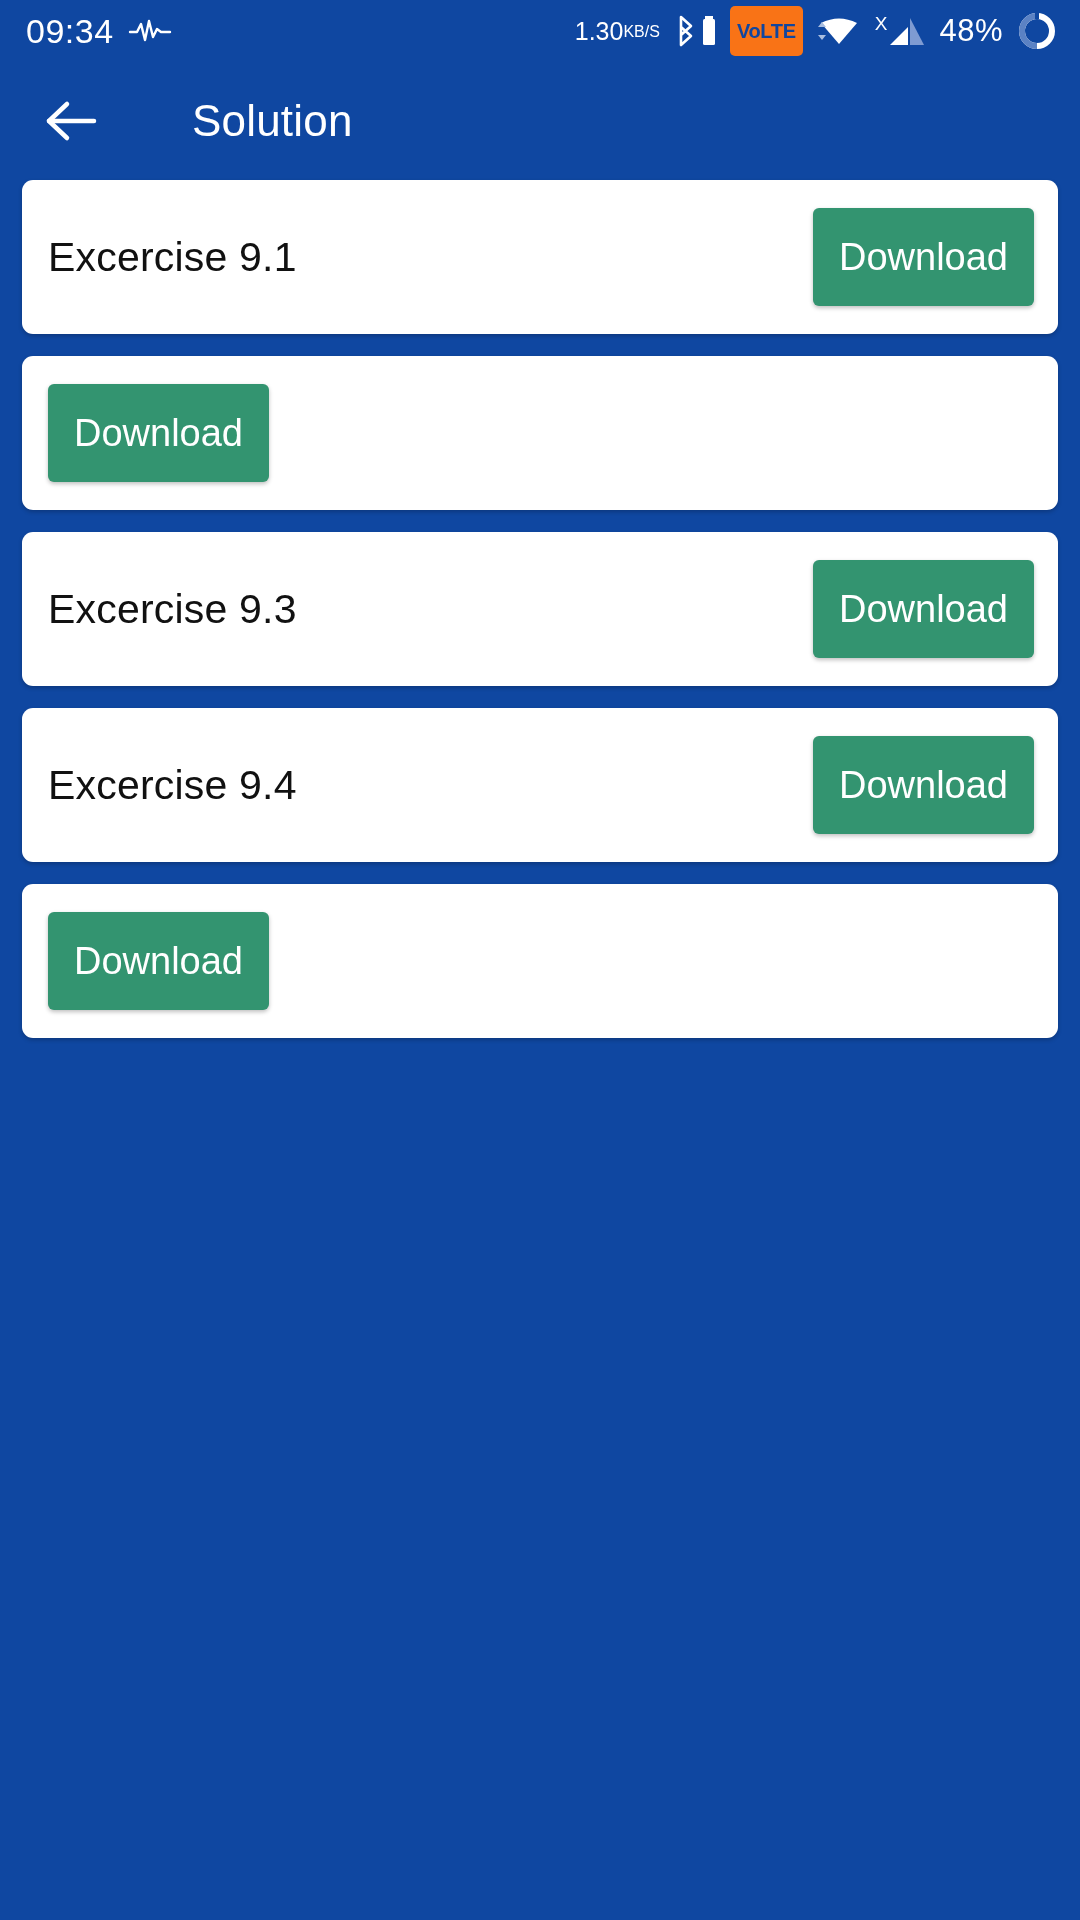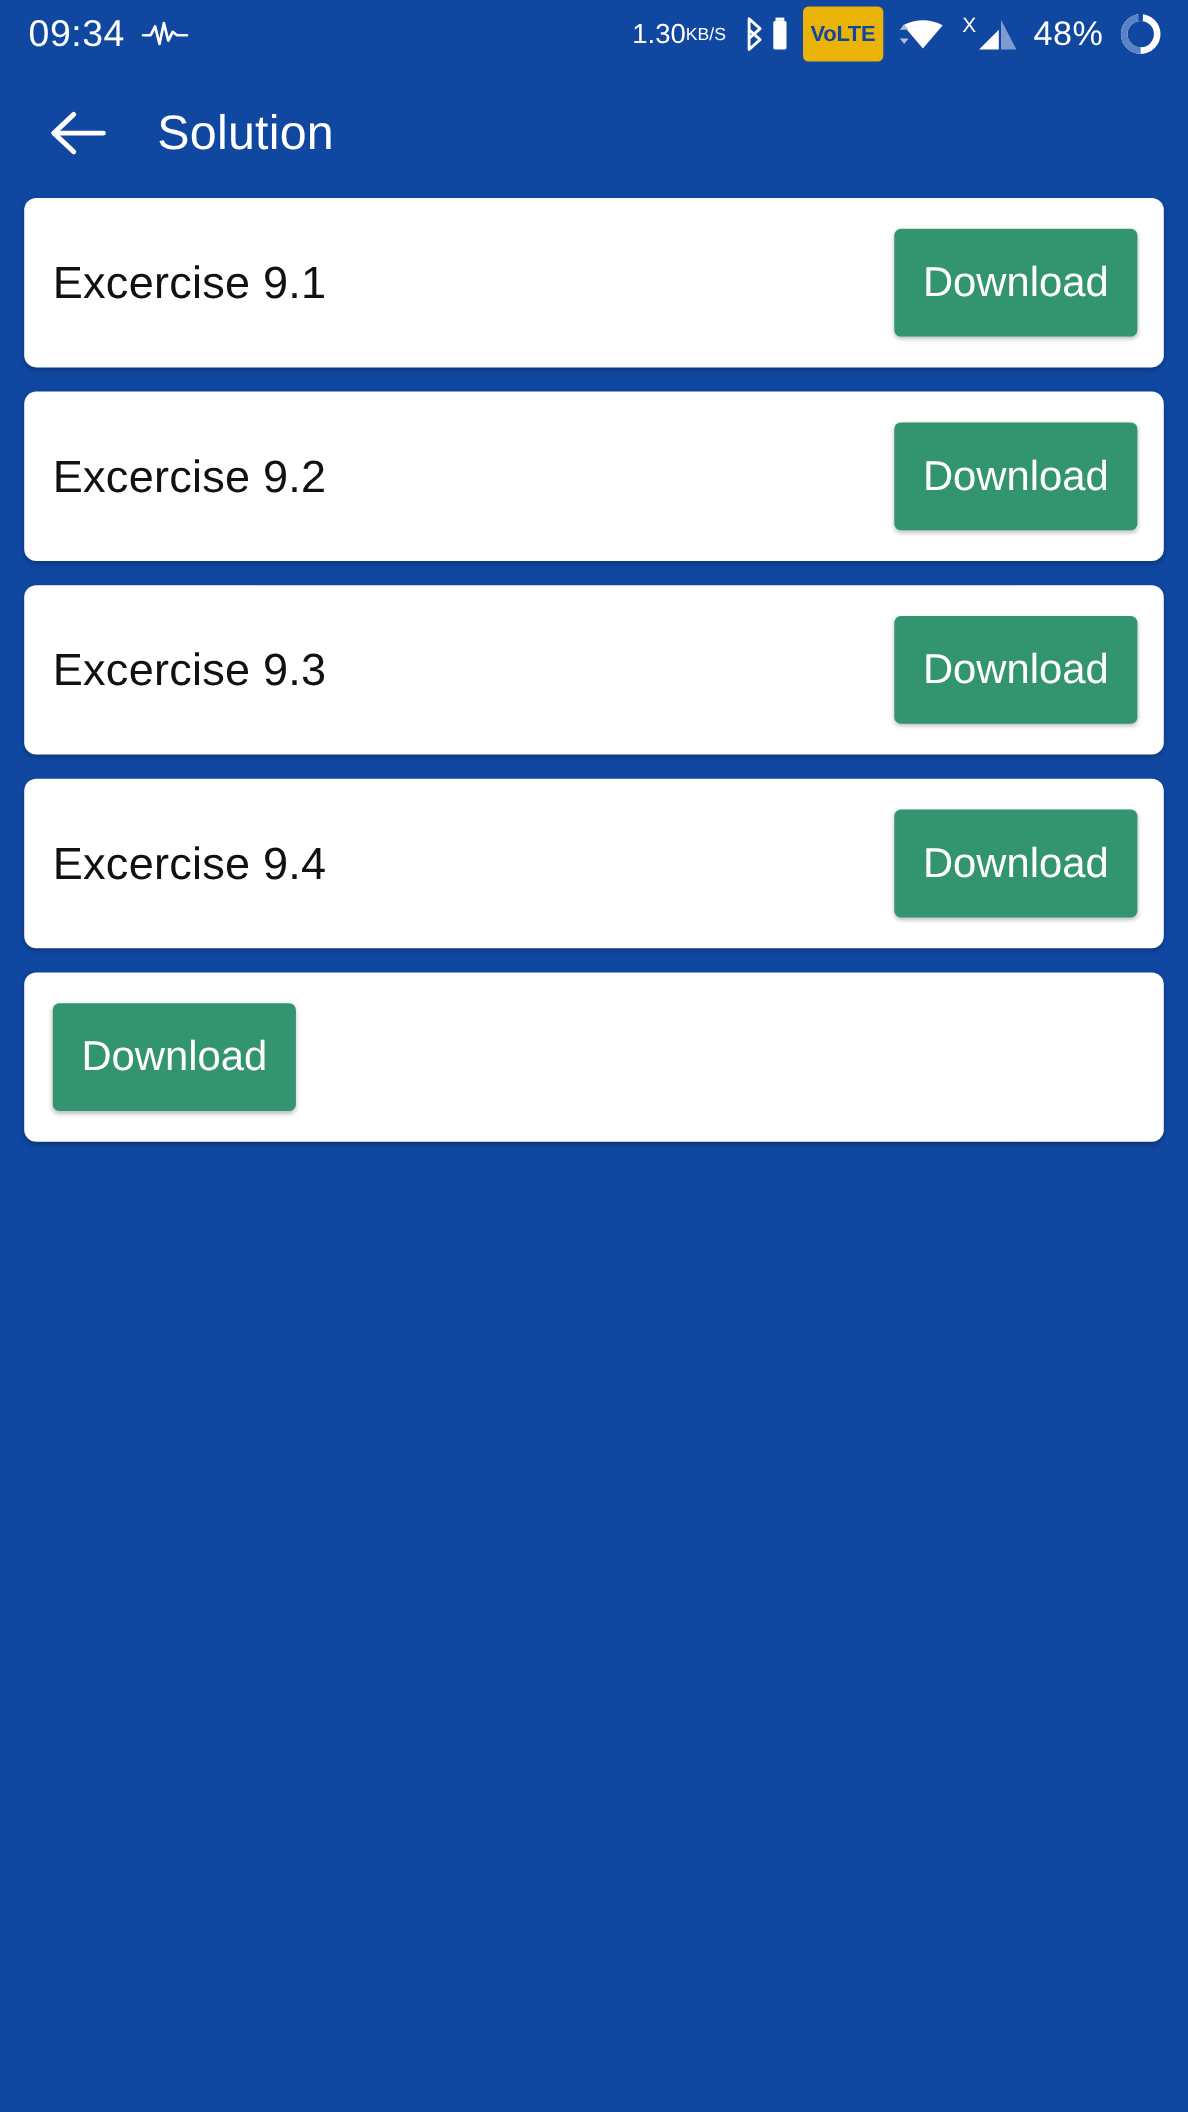--- a/index.html
+++ b/index.html
@@ -22,21 +22,21 @@
   .pulse-icon{ width:44px; height:26px; display:block; }
   .sb-spacer{ flex:1; }
   .sb-right{ display:flex; align-items:center; gap:13px; }
 
   .netspeed{ display:flex; flex-direction:row; align-items:center; line-height:1; }
   .netspeed .num{ font-size:25px; }
   .netspeed .unit{ font-size:16px; margin-top:2px; }
 
   .bt-batt{ display:flex; align-items:center; gap:2px; }
   .volte-badge{
-    background:#eab308; color:#10469F;
+    background:#f97316; color:#10469F;
     border-radius:5px;
     font-size:20px; font-weight:bold;
     padding:15px 7px; line-height:1;
     letter-spacing:-0.3px;
     display:flex; align-items:center;
   }
   .wifi-wrap{ display:flex; align-items:center; }
   .sig-wrap{ display:flex; align-items:flex-start; }
   .sb-batt-pct{ font-size:31px; letter-spacing:0.5px; }
 
@@ -47,21 +47,21 @@
     padding-left:40px;
     color:#ffffff;
   }
   .back-btn{
     width:64px; height:64px;
     display:flex; align-items:center; justify-content:center;
     cursor:pointer;
   }
   .app-title{
     font-size:44px; font-weight:400;
-    margin-left:39px; letter-spacing:0.2px;
+    margin-left:88px; letter-spacing:0.2px;
   }
 
   
   .list{
     padding:0 22px;
     display:flex; flex-direction:column;
     gap:22px;
   }
   .card{
     background:#ffffff;
@@ -159,21 +159,20 @@
 </div>
 
 <div class="list">
 
   <div class="card">
     <span class="card-label">Excercise 9.1</span>
     <button class="dl-btn">Download</button>
   </div>
 
   <div class="card">
-    <span class="card-label">Excercise 9.2</span>
     <button class="dl-btn">Download</button>
   </div>
 
   <div class="card">
     <span class="card-label">Excercise 9.3</span>
     <button class="dl-btn">Download</button>
   </div>
 
   <div class="card">
     <span class="card-label">Excercise 9.4</span>

